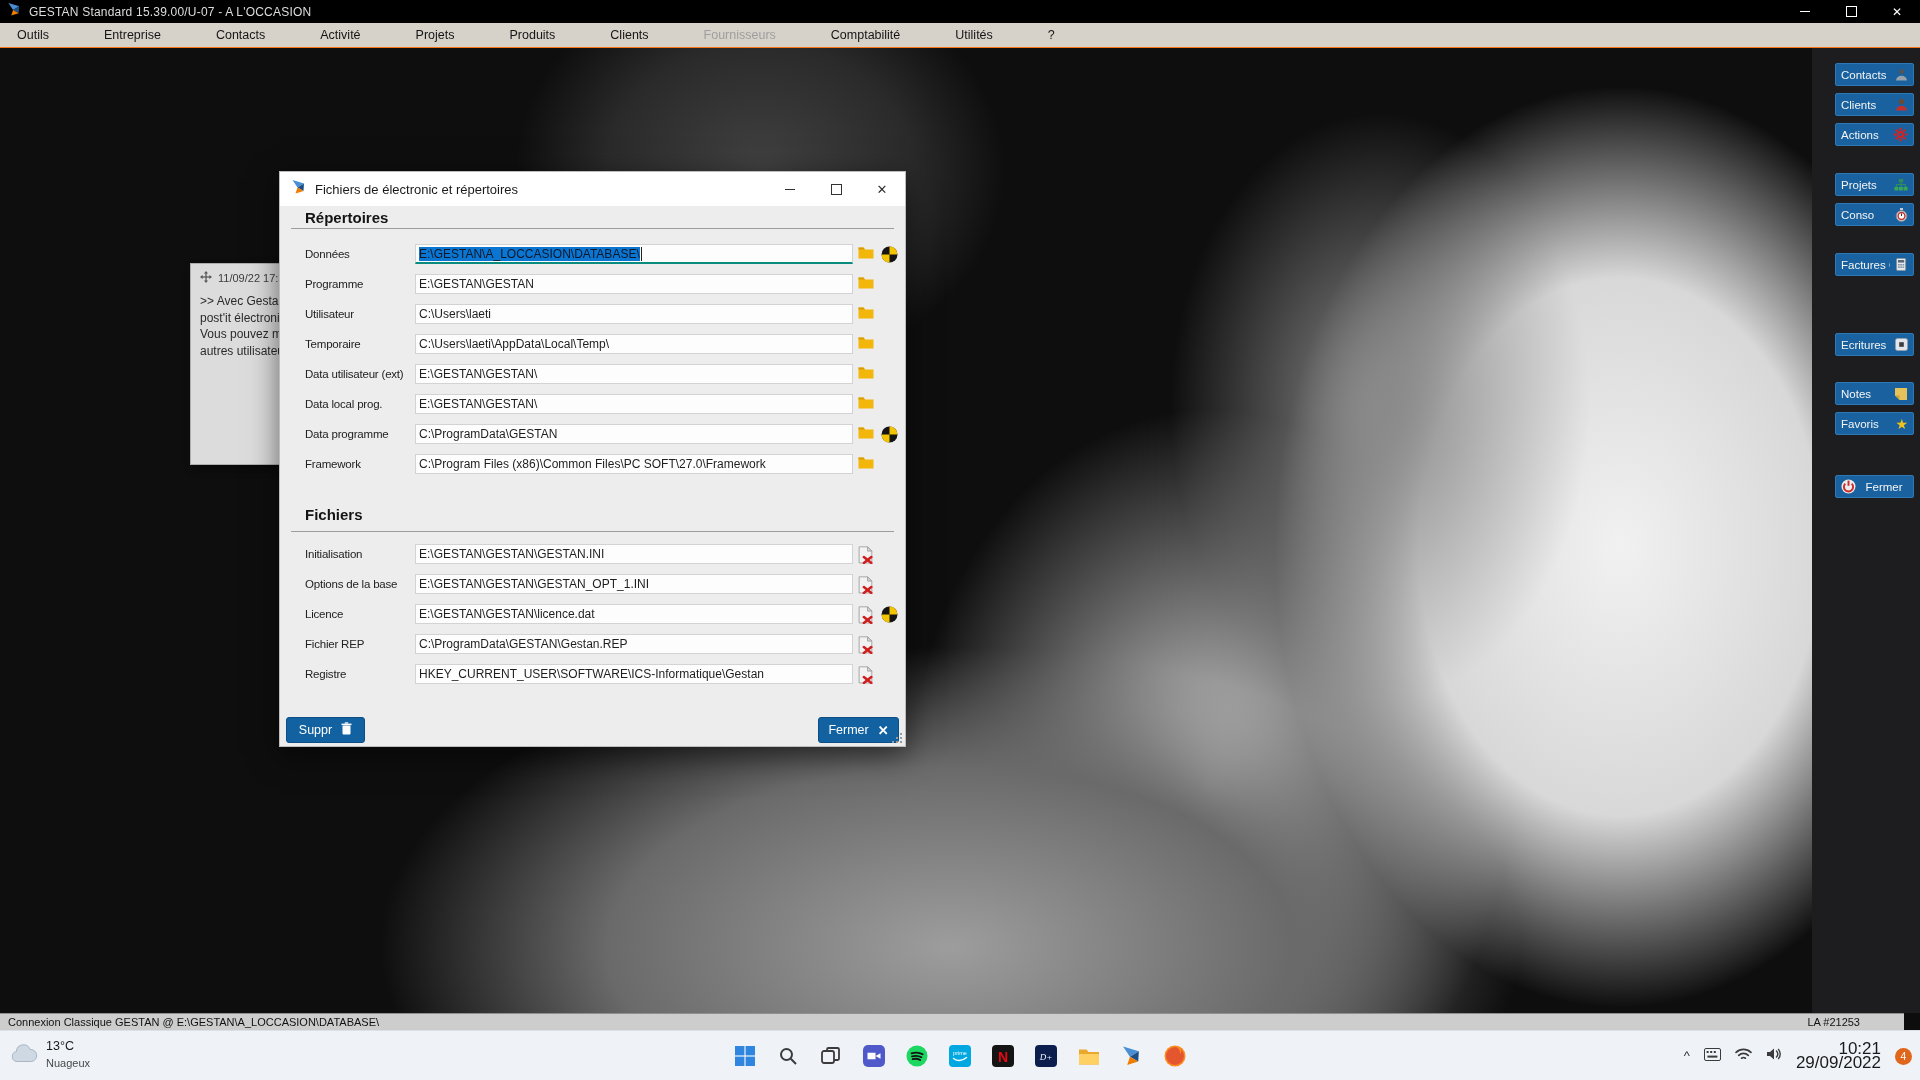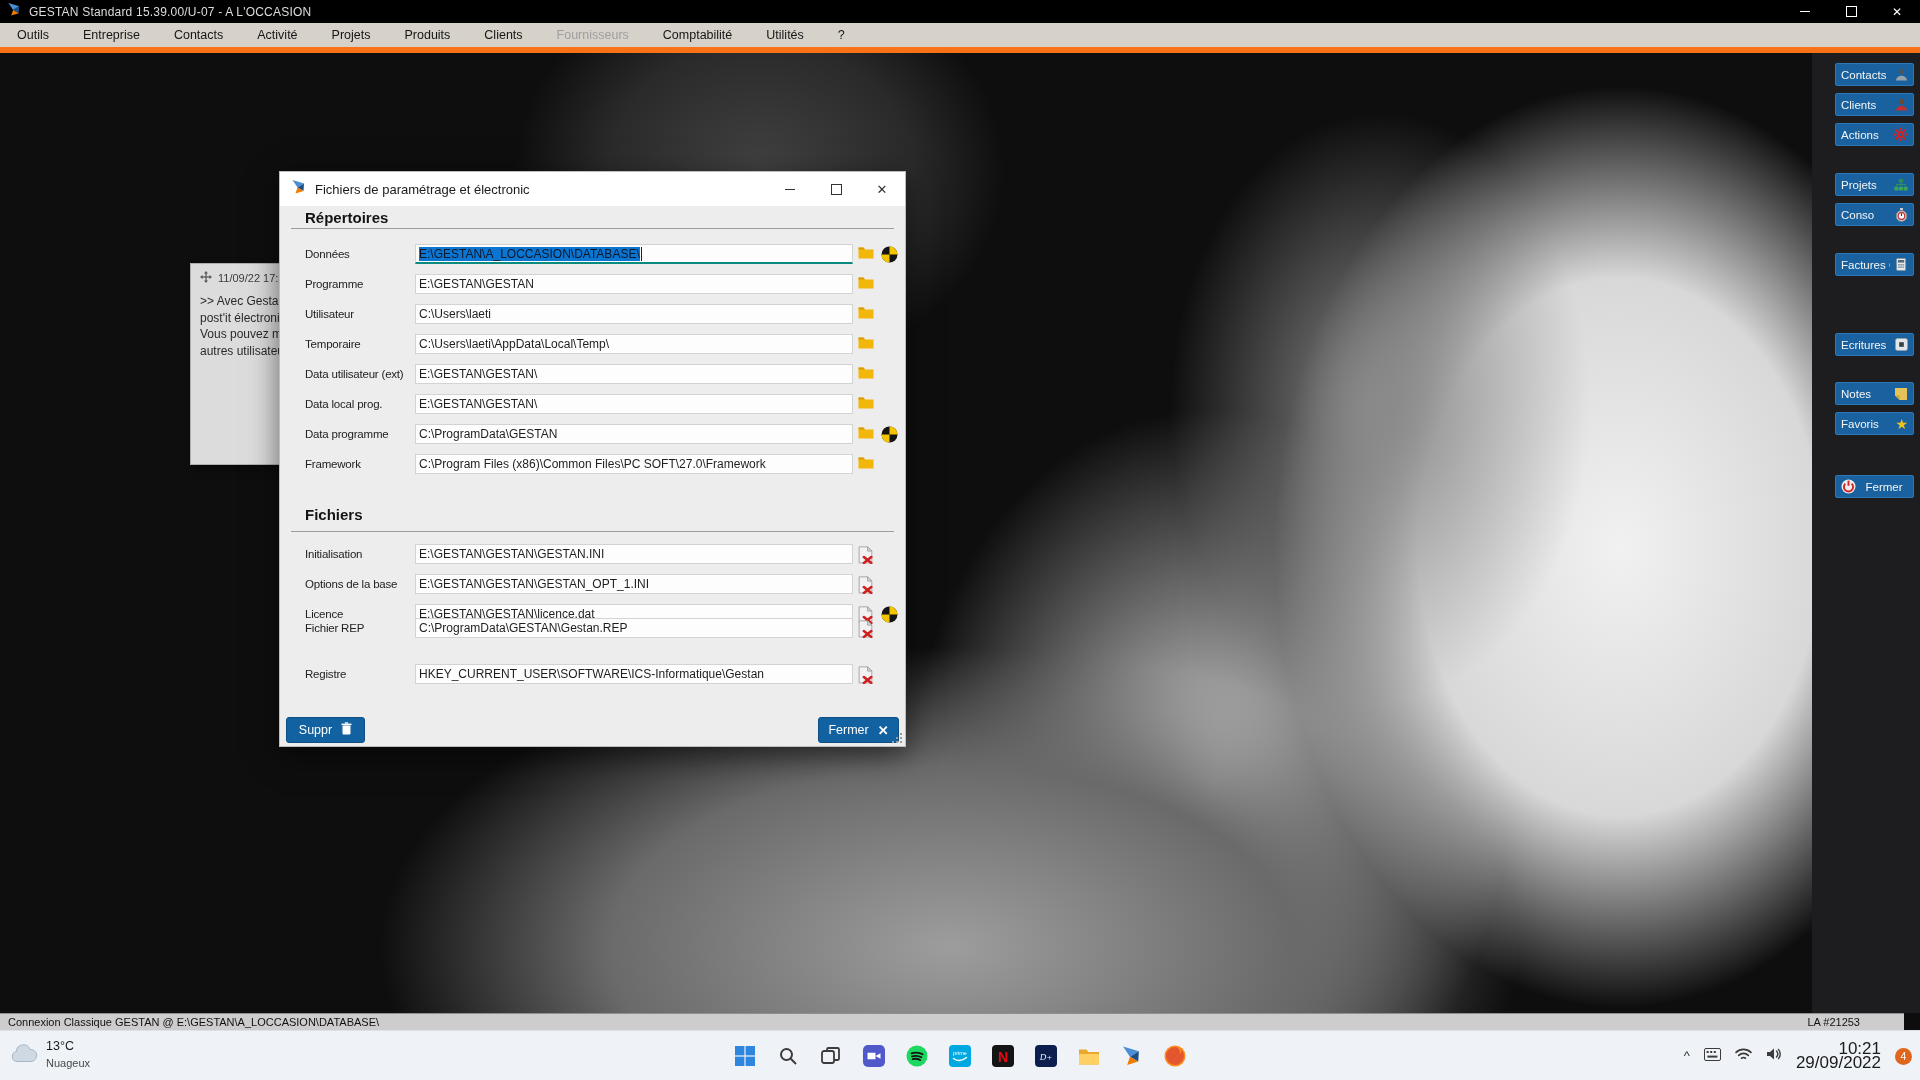--- a/index.html
+++ b/index.html
@@ -9,21 +9,21 @@
   
   .titlebar{position:absolute;top:0;left:0;right:0;height:23px;background:#000;display:flex;align-items:center;padding-left:7px;z-index:40;}
   .titlebar .app-title{font-size:12px;color:#ddd;margin-left:7px;letter-spacing:.2px;}
   .win-ctrls{position:absolute;right:0;top:0;height:23px;display:flex;}
   .wbtn{width:46px;height:23px;display:flex;align-items:center;justify-content:center;color:#fff;}
   .glyph-min{width:10px;height:1px;background:#fff;display:block;}
   .glyph-max{width:9px;height:9px;border:1px solid #fff;display:block;}
   .glyph-close{font-size:12px;line-height:1;color:#fff;}
 
   
-  .menubar{position:absolute;top:23px;left:0;right:0;height:24px;background:#d6d2ca;border-bottom:6px solid #f97316;display:flex;align-items:center;font-size:12.5px;color:#151515;z-index:40;}
+  .menubar{position:absolute;top:23px;left:0;right:0;height:24px;background:#d6d2ca;border-bottom:1px solid #f97316;display:flex;align-items:center;font-size:12.5px;color:#151515;z-index:40;gap:21px;}
   .menu-item{padding:0 17px;white-space:nowrap;}
   .menu-item.disabled{color:#9e9e9e;}
 
   
   .desktop{position:absolute;top:47px;left:0;right:0;height:966px;overflow:hidden;
     background:
       radial-gradient(340px 280px at 760px 123px,#414141 0%,#2a2a2a 45%,rgba(13,13,13,0) 72%),
       radial-gradient(300px 420px at 1380px 360px,#8a8a8a 0%,rgba(13,13,13,0) 70%),
       radial-gradient(480px 640px at 1620px 500px,#f1f1f1 0%,#d8d8d8 42%,rgba(13,13,13,0) 72%),
       radial-gradient(760px 400px at 950px 900px,#9d9d9d 0%,#6a6a6a 45%,rgba(13,13,13,0) 75%),
@@ -142,21 +142,21 @@
       <div class="note-line">autres utilisateu</div>
     </div>
 
     <div class="dialog">
       <div class="dlg-titlebar">
         <span><svg width="16" height="16" viewBox="0 0 16 16">
               <path d="M1.5,1 L13,4.5 L6.5,8.5 Z" fill="#4a8fd3"></path>
               <path d="M13,4.5 L12.5,12 L6.5,8.5 Z" fill="#1c4f86"></path>
               <path d="M6.5,8.5 L12.5,12 L4.5,14.5 Z" fill="#f07c00"></path>
             </svg></span>
-        <span class="dlg-title">Fichiers de paramétrage et électronic</span>
+        <span class="dlg-title">Fichiers de électronic et répertoires</span>
         <div class="dlg-ctrls">
           <span class="dbtn">
               <span class="dmin"></span>
             </span>
           <span class="dbtn">
               <span class="dmax"></span>
             </span>
           <span class="dbtn">
               <span class="dclose">✕</span>
             </span>
@@ -301,21 +301,21 @@
                 <line x1="5.5" y1="10.5" x2="12.5" y2="16"></line>
                 <line x1="12.5" y1="10.5" x2="5.5" y2="16"></line>
               </g>
             </svg></span>
         <span class="ricon pos-b"><svg width="17" height="17" viewBox="0 0 16 16">
               <circle cx="8" cy="8" r="7.5" fill="#141414"></circle>
               <path d="M8,8 L8,.5 A7.5,7.5 0 0 1 15.5,8 Z" fill="#f5c400"></path>
               <path d="M8,8 L8,15.5 A7.5,7.5 0 0 1 .5,8 Z" fill="#f5c400"></path>
             </svg></span>
       </div>
-      <div class="frow" style="top:446px">
+      <div class="frow" style="top:462px">
         <span class="flabel">Fichier REP</span>
         <div class="finput">
             <span class="fval">C:\ProgramData\GESTAN\Gestan.REP</span>
           </div>
         <span class="ricon pos-a"><svg width="16" height="18" viewBox="0 0 15 17">
               <path d="M1,.8 h8 l4,4 V16 H1 Z" fill="#f2f2f2" stroke="#9a9a9a" stroke-width=".8"></path>
               <path d="M9,.8 l4,4 H9 Z" fill="#d9d9d9" stroke="#9a9a9a" stroke-width=".8"></path>
               <g stroke="#cf1f1f" stroke-width="2.4" stroke-linecap="round">
                 <line x1="5.5" y1="10.5" x2="12.5" y2="16"></line>
                 <line x1="12.5" y1="10.5" x2="5.5" y2="16"></line>

